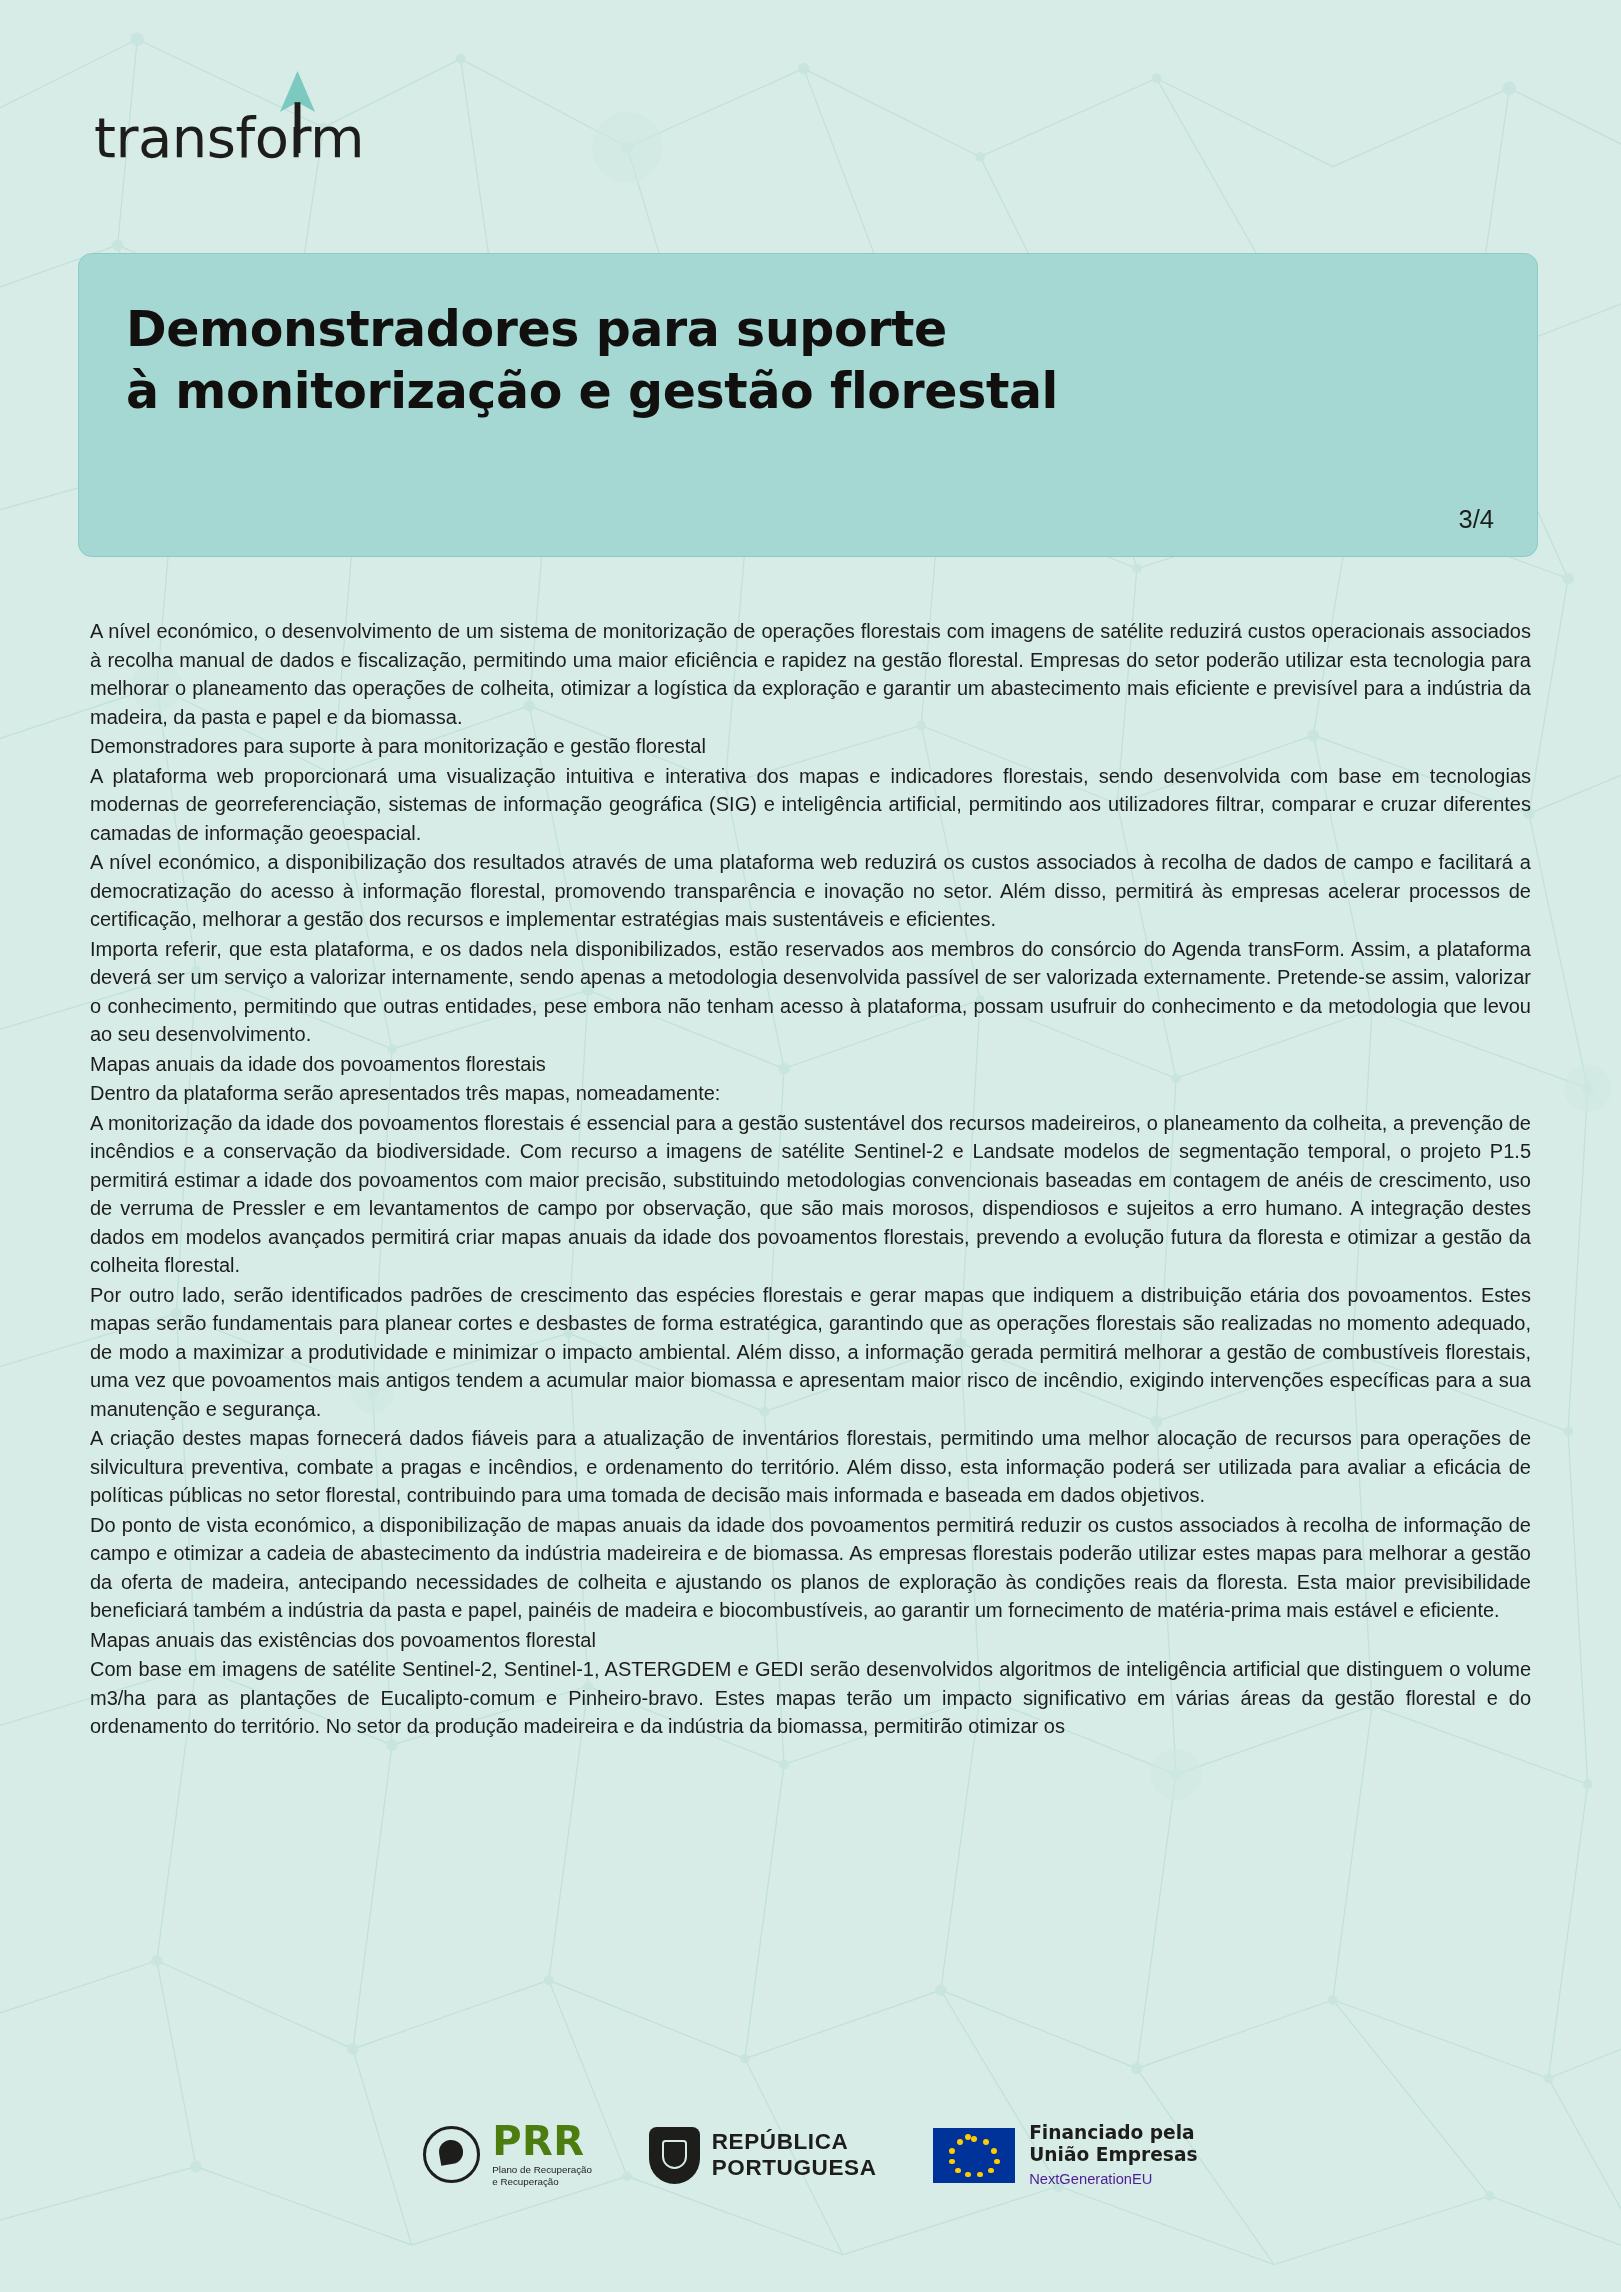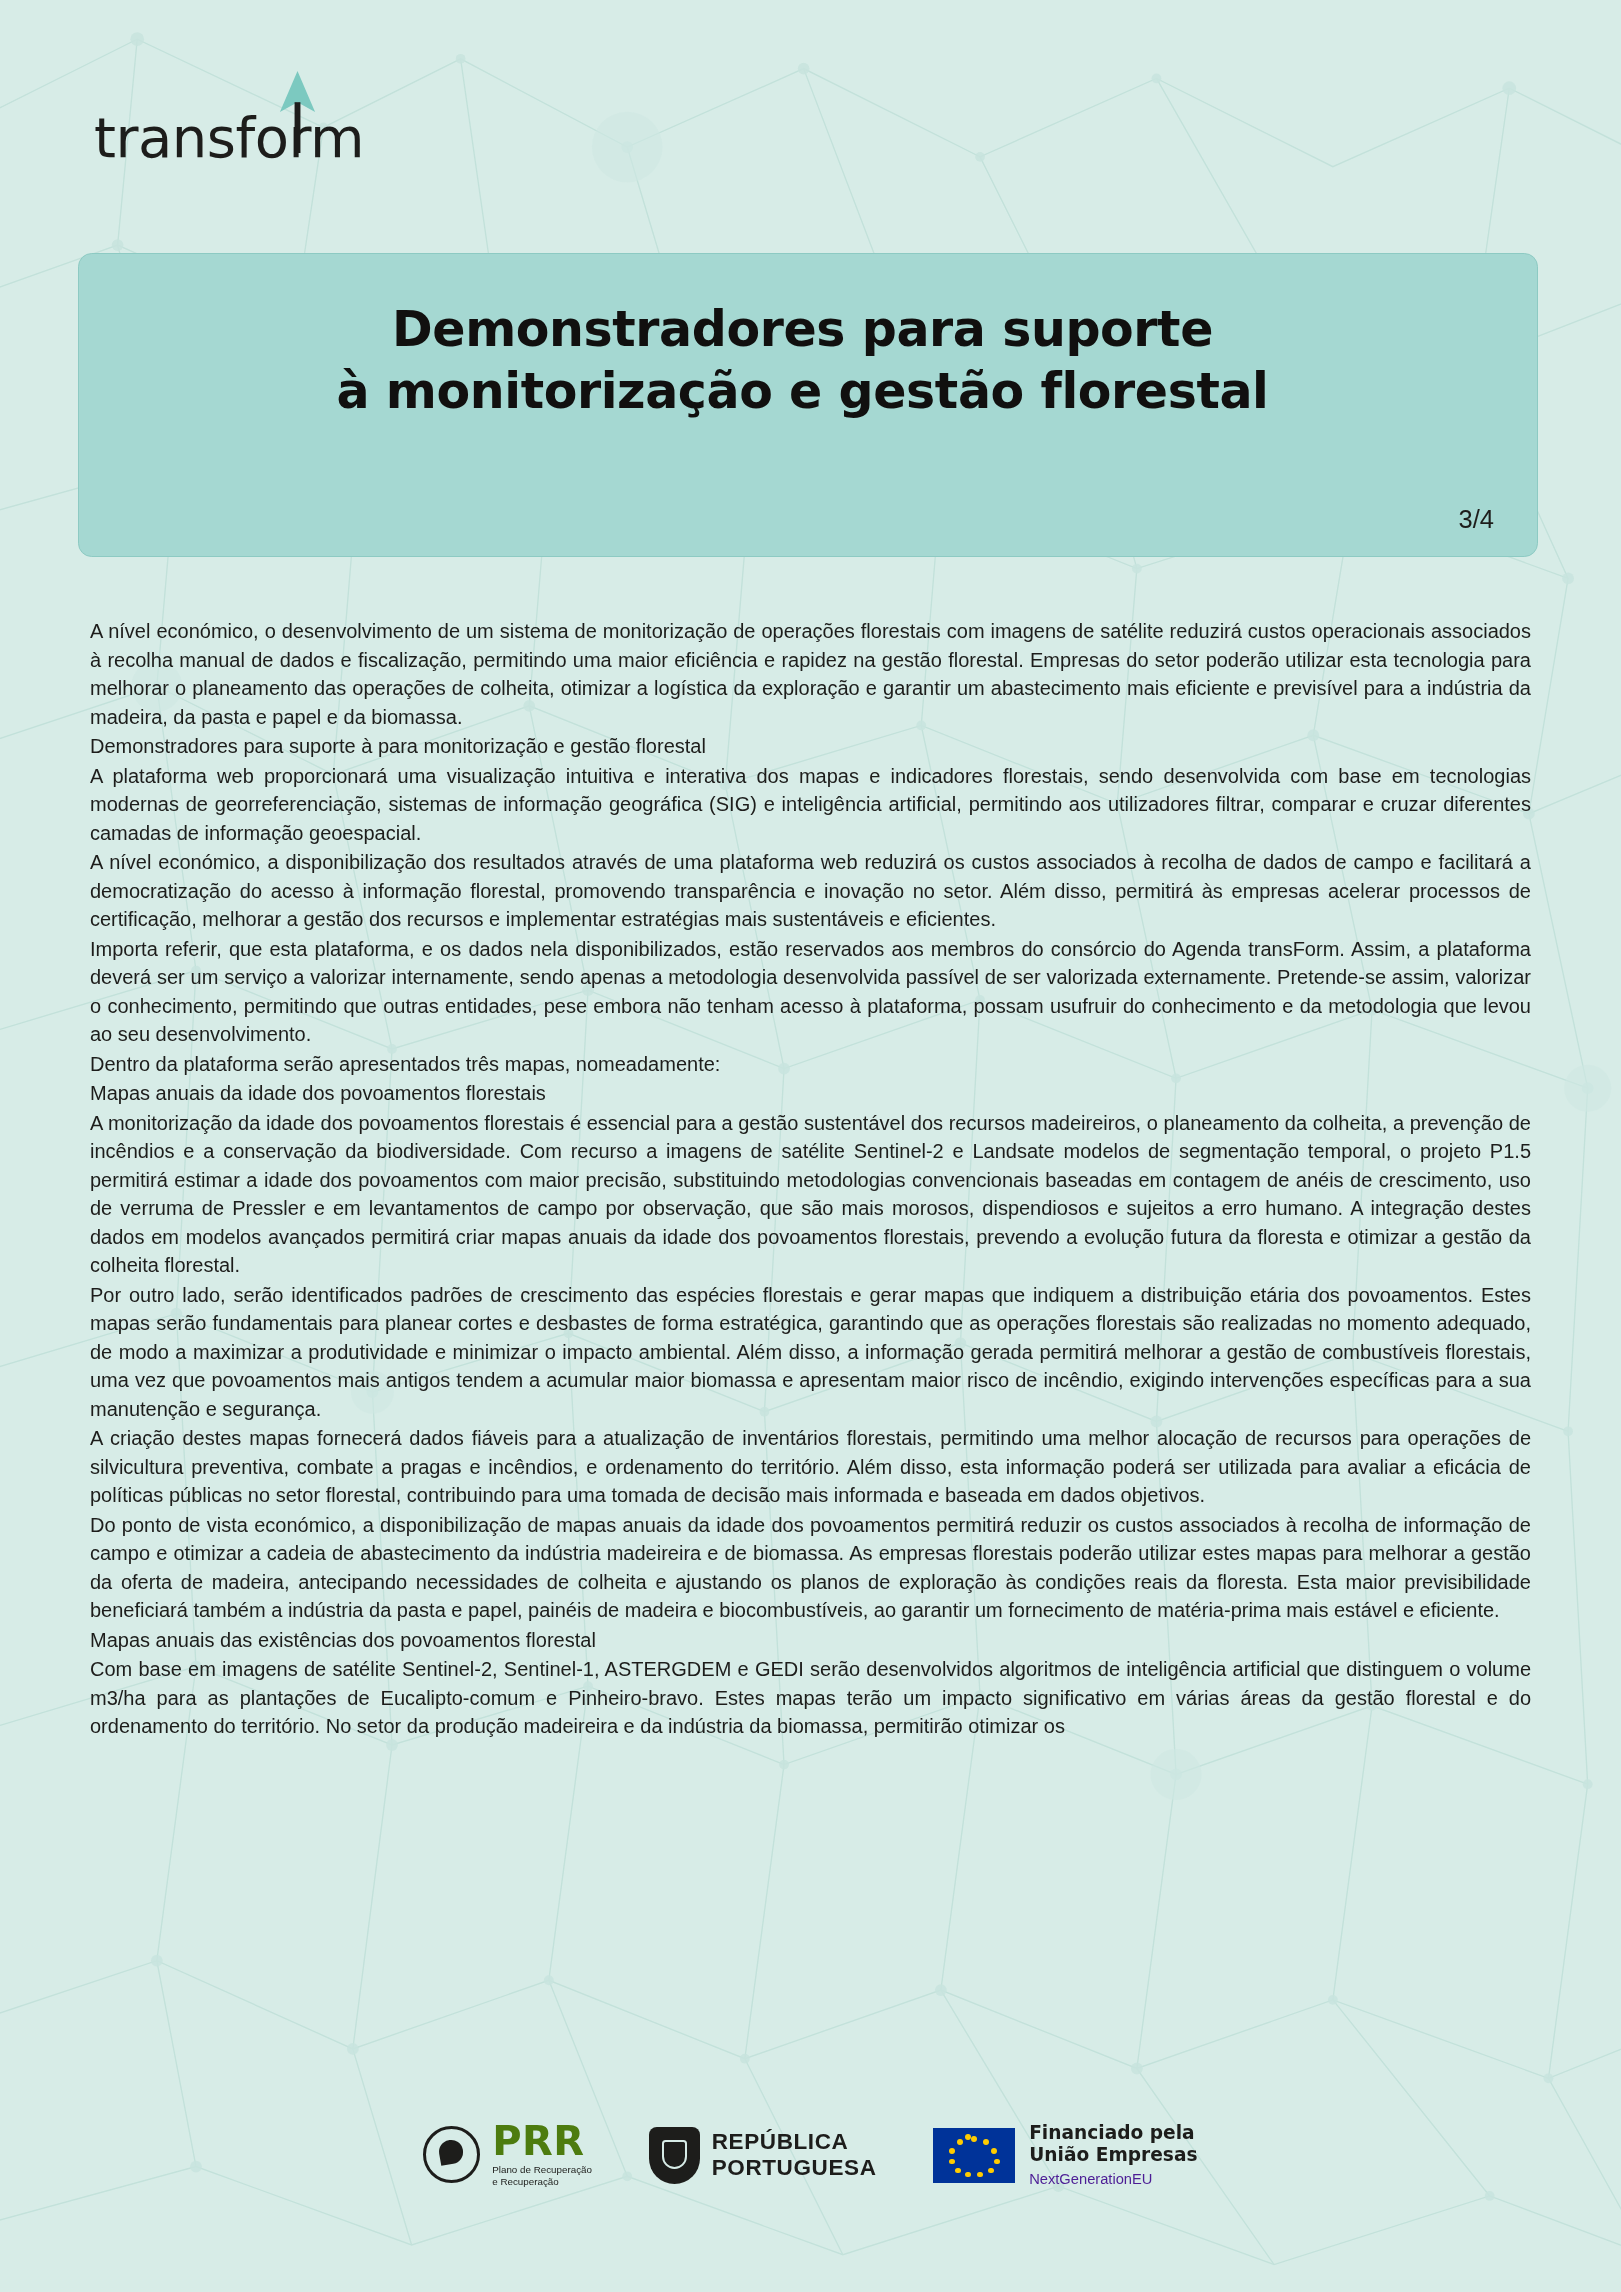--- a/index.html
+++ b/index.html
@@ -67,21 +67,20 @@
     position: absolute;
     left: 47px;
     top: 45px;
     width: 1353px;
     font-size: 49px;
     line-height: 1.26;
     font-weight: 700;
     color: #11100f;
     font-family: "DejaVu Sans", sans-serif;
     letter-spacing: -0.4px;
-    text-align: center;
   }
   .page-counter {
     position: absolute;
     right: 43px;
     bottom: 21.6px;
     font-size: 25.5px;
     color: #1d1d1b;
     font-family: "Liberation Sans", sans-serif;
   }
   .content {
@@ -338,22 +337,22 @@
     </h1>
     <div class="page-counter">3/4</div>
   </div>
 
   <div class="content">
     <p>A nível económico, o desenvolvimento de um sistema de monitorização de operações florestais com imagens de satélite reduzirá custos operacionais associados à recolha manual de dados e fiscalização, permitindo uma maior eficiência e rapidez na gestão florestal. Empresas do setor poderão utilizar esta tecnologia para melhorar o planeamento das operações de colheita, otimizar a logística da exploração e garantir um abastecimento mais eficiente e previsível para a indústria da madeira, da pasta e papel e da biomassa.</p>
     <p class="nojust">Demonstradores para suporte à para monitorização e gestão florestal</p>
     <p>A plataforma web proporcionará uma visualização intuitiva e interativa dos mapas e indicadores florestais, sendo desenvolvida com base em tecnologias modernas de georreferenciação, sistemas de informação geográfica (SIG) e inteligência artificial, permitindo aos utilizadores filtrar, comparar e cruzar diferentes camadas de informação geoespacial.</p>
     <p>A nível económico, a disponibilização dos resultados através de uma plataforma web reduzirá os custos associados à recolha de dados de campo e facilitará a democratização do acesso à informação florestal, promovendo transparência e inovação no setor. Além disso, permitirá às empresas acelerar processos de certificação, melhorar a gestão dos recursos e implementar estratégias mais sustentáveis e eficientes.</p>
     <p>Importa referir, que esta plataforma, e os dados nela disponibilizados, estão reservados aos membros do consórcio do Agenda transForm. Assim, a plataforma deverá ser um serviço a valorizar internamente, sendo apenas a metodologia desenvolvida passível de ser valorizada externamente.  Pretende-se assim, valorizar o conhecimento, permitindo que outras entidades, pese embora não tenham acesso à plataforma, possam usufruir do conhecimento e da metodologia que levou ao seu desenvolvimento.</p>
+    <p class="nojust">Mapas anuais da idade dos povoamentos florestais</p>
     <p class="nojust">Dentro da plataforma serão apresentados três mapas, nomeadamente:</p>
-    <p class="nojust">Mapas anuais da idade dos povoamentos florestais</p>
     <p>A monitorização da idade dos povoamentos florestais é essencial para a gestão sustentável dos recursos madeireiros, o planeamento da colheita, a prevenção de incêndios e a conservação da biodiversidade. Com recurso a imagens de satélite Sentinel-2 e Landsate modelos de segmentação temporal, o projeto P1.5 permitirá estimar a idade dos povoamentos com maior precisão, substituindo metodologias convencionais baseadas em contagem de anéis de crescimento, uso de verruma de Pressler e em levantamentos de campo por observação, que são mais morosos, dispendiosos e sujeitos a erro humano. A integração destes dados em modelos avançados permitirá criar mapas anuais da idade dos povoamentos florestais, prevendo a evolução futura da floresta e otimizar a gestão da colheita florestal.</p>
     <p>Por outro lado, serão identificados padrões de crescimento das espécies florestais e gerar mapas que indiquem a distribuição etária dos povoamentos. Estes mapas serão fundamentais para planear cortes e desbastes de forma estratégica, garantindo que as operações florestais são realizadas no momento adequado, de modo a maximizar a produtividade e minimizar o impacto ambiental. Além disso, a informação gerada permitirá melhorar a gestão de combustíveis florestais, uma vez que povoamentos mais antigos tendem a acumular maior biomassa e apresentam maior risco de incêndio, exigindo intervenções específicas para a sua manutenção e segurança.</p>
     <p>A criação destes mapas fornecerá dados fiáveis para a atualização de inventários florestais, permitindo uma melhor alocação de recursos para operações de silvicultura preventiva, combate a pragas e incêndios, e ordenamento do território. Além disso, esta informação poderá ser utilizada para avaliar a eficácia de políticas públicas no setor florestal, contribuindo para uma tomada de decisão mais informada e baseada em dados objetivos.</p>
     <p>Do ponto de vista económico, a disponibilização de mapas anuais da idade dos povoamentos permitirá reduzir os custos associados à recolha de informação de campo e otimizar a cadeia de abastecimento da indústria madeireira e de biomassa. As empresas florestais poderão utilizar estes mapas para melhorar a gestão da oferta de madeira, antecipando necessidades de colheita e ajustando os planos de exploração às condições reais da floresta. Esta maior previsibilidade beneficiará também a indústria da pasta e papel, painéis de madeira e biocombustíveis, ao garantir um fornecimento de matéria-prima mais estável e eficiente.</p>
     <p class="nojust">Mapas anuais das existências dos povoamentos florestal</p>
     <p>Com base em imagens de satélite Sentinel-2, Sentinel-1, ASTERGDEM e GEDI serão desenvolvidos algoritmos de inteligência artificial que distinguem o volume m3/ha para as plantações de Eucalipto-comum e Pinheiro-bravo. Estes mapas terão um impacto significativo em várias áreas da gestão florestal e do ordenamento do território. No setor da produção madeireira e da indústria da biomassa, permitirão otimizar os</p>
   </div>
 
   <div class="footer">
     <div class="footer-inner">

